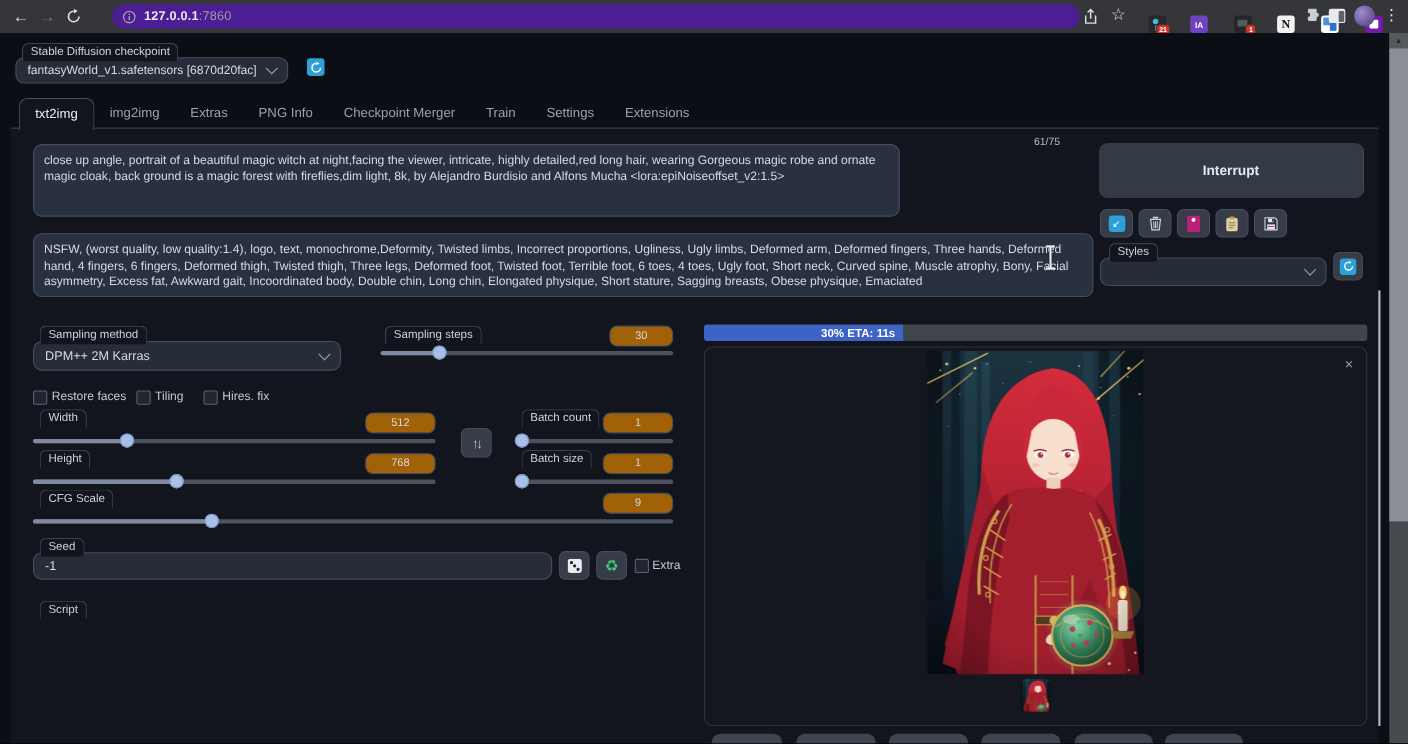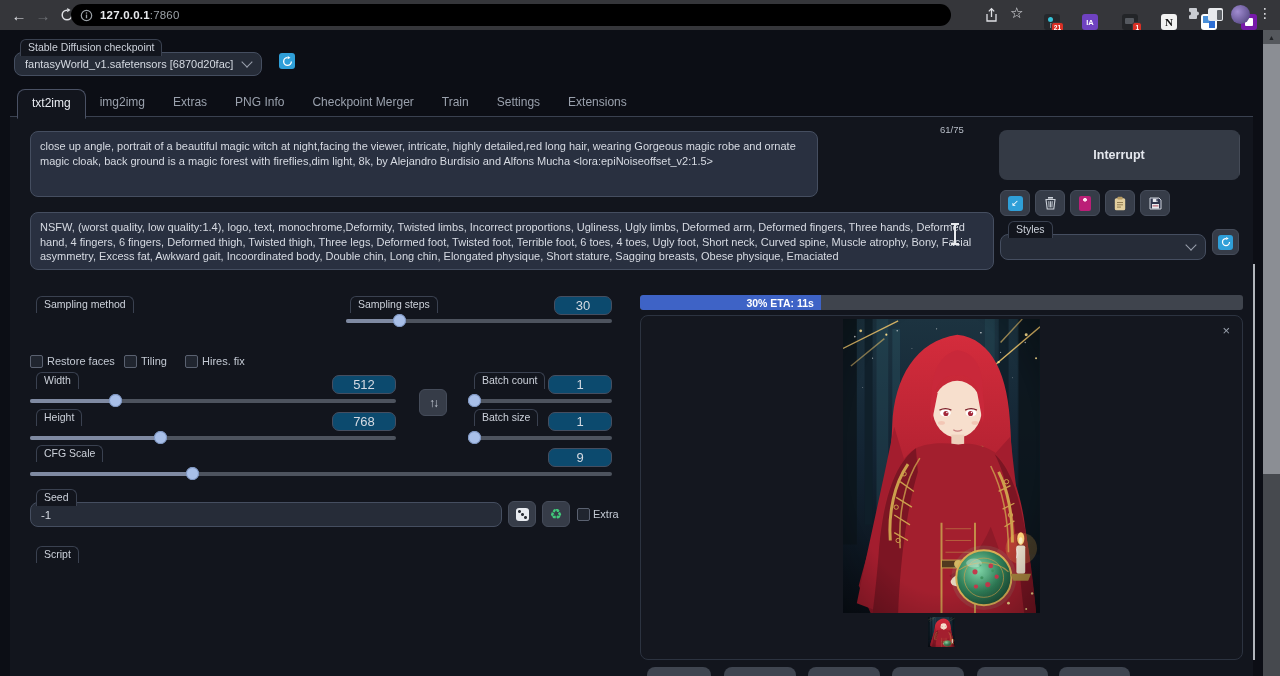--- a/index.html
+++ b/index.html
@@ -3,37 +3,37 @@
 <meta charset="utf-8">
 <style>
   html,body{margin:0;padding:0;background:#000;}
   #app{position:relative;width:1280px;height:676px;overflow:hidden;
        font-family:"Liberation Sans","DejaVu Sans",sans-serif;background:#0c0e15;}
   .abs{position:absolute;}
   
   .chrome{left:0;top:0;width:1280px;height:30px;background:#35363a;display:flex;align-items:center;}
   .navbtn{width:22px;height:22px;display:flex;align-items:center;justify-content:center;
           font-size:15px;color:#dfe1e5;border-radius:50%;}
-  .urlpill{position:absolute;left:71px;top:4px;width:880px;height:22px;background:#000000;
+  .urlpill{position:absolute;left:102px;top:4px;width:880px;height:22px;background:#4c1d95;
            border-radius:12px;display:flex;align-items:center;padding-left:9px;box-sizing:border-box;}
   .urltext{font-size:11.5px;color:#e8eaed;margin-left:7px;letter-spacing:.2px;}
   .urlport{color:#9aa0a6;}
   .bext{position:relative;width:16px;height:16px;border-radius:3px;flex:none;}
   .badge{position:absolute;right:-4px;bottom:-4px;background:#d93025;color:#fff;font-size:6.5px;
          line-height:8px;padding:1px 2px;border-radius:3px;border:1px solid #35363a;font-weight:bold;}
   
   .notch{position:absolute;z-index:4;font-size:10.5px;color:#ccd1da;background:#12151d;
          border:1px solid #3a4150;border-bottom:none;border-radius:6px 6px 0 0;
          padding:2px 7px 3px;line-height:11px;white-space:nowrap;}
   .dd{position:absolute;background:#262c38;border:1px solid #454e60;border-radius:8px;
       color:#d5dae2;font-size:11.5px;display:flex;align-items:center;padding:0 10px;box-sizing:border-box;}
   .caret{width:7px;height:7px;border-right:1.6px solid #9aa1ad;border-bottom:1.6px solid #9aa1ad;
          transform:rotate(45deg);margin-top:-4px;}
-  .numbox{position:absolute;background:#0c4a6e;border:1px solid #454e60;border-radius:7px;
-          color:#d5dae2;font-size:13px;display:flex;align-items:center;justify-content:center;box-sizing:border-box;}
+  .numbox{position:absolute;background:#a16207;border:1px solid #454e60;border-radius:7px;
+          color:#d5dae2;font-size:10px;display:flex;align-items:center;justify-content:center;box-sizing:border-box;}
   .ta{position:absolute;background:#293040;border:1px solid #454e60;border-radius:8px;
       color:#d6dae2;font-size:11px;line-height:14.5px;padding:7px 9px;box-sizing:border-box;overflow:hidden;}
   .slider{position:absolute;height:13px;}
   .slider .track{position:absolute;left:0;right:0;top:5px;height:4px;background:#4d535e;border-radius:2px;}
   .slider .fill{position:absolute;left:0;top:5px;height:4px;background:#7f8aa2;border-radius:2px;}
   .slider .knob{position:absolute;top:0;width:13px;height:13px;border-radius:50%;background:#a8bfe8;
                 box-shadow:0 0 0 1px #7d94c0 inset;}
   .cb{position:absolute;width:11px;height:11px;background:#20252f;border:1px solid #5a6170;border-radius:2px;}
   .cblab{position:absolute;font-size:11px;color:#c3c9d3;}
   .ibtn{position:absolute;width:30px;height:26px;background:#363c48;border:1px solid #454c5a;
@@ -298,20 +298,24 @@
 
   <div class="ta" style="left:30px;top:212px;width:964px;height:58px">
     <span>NSFW, (worst quality, low quality:1.4), logo, text, monochrome,Deformity, Twisted limbs, Incorrect proportions, Ugliness, Ugly limbs, Deformed arm, Deformed fingers, Three hands, Deformed hand, 4 fingers, 6 fingers, Deformed thigh, Twisted thigh, Three legs, Deformed foot, Twisted foot, Terrible foot, 6 toes, 4 toes, Ugly foot, Short neck, Curved spine, Muscle atrophy, Bony, Facial asymmetry, Excess fat, Awkward gait, Incoordinated body, Double chin, Long chin, Elongated physique, Short stature, Sagging breasts, Obese physique, Emaciated</span>
   </div>
   <div class="abs" style="left:954px;top:224px;width:2px;height:20px;background:#e8eaee;box-shadow:0 0 1px #000">
     <div style="position:absolute;left:-3px;top:-1px;width:8px;height:2px;background:#e8eaee"></div>
     <div style="position:absolute;left:-3px;bottom:-1px;width:8px;height:2px;background:#e8eaee"></div>
   </div>
 
   <div class="notch" style="left:36px;top:296px">Sampling method</div>
+  <div class="dd" style="left:30px;top:310px;width:280px;height:27px">
+    <span style="flex:1">DPM++ 2M Karras</span>
+    <span class="caret"></span>
+  </div>
 
   <div class="notch" style="left:350px;top:296px">Sampling steps</div>
   <div class="numbox" style="left:554px;top:296px;width:58px;height:19px">30</div>
   <div class="slider" style="left:346px;top:314px;width:266px">
     <div class="track"></div>
       <div class="fill" style="width:54px"></div>
       <div class="knob" style="left:47px"></div>
   </div>
 
   <div class="cb" style="left:30px;top:355px"></div>

